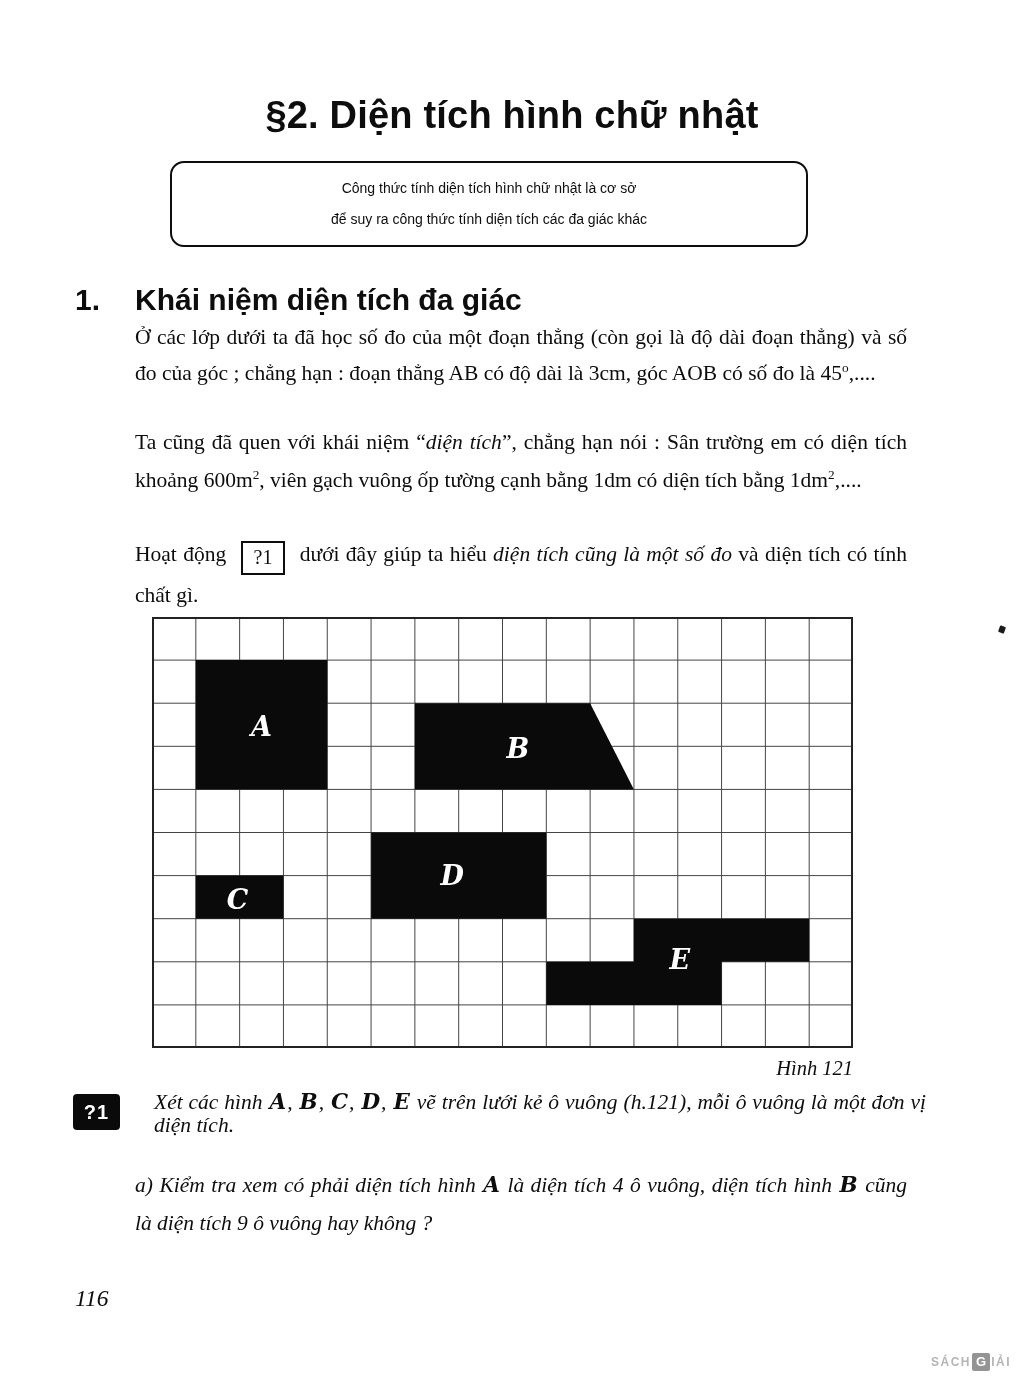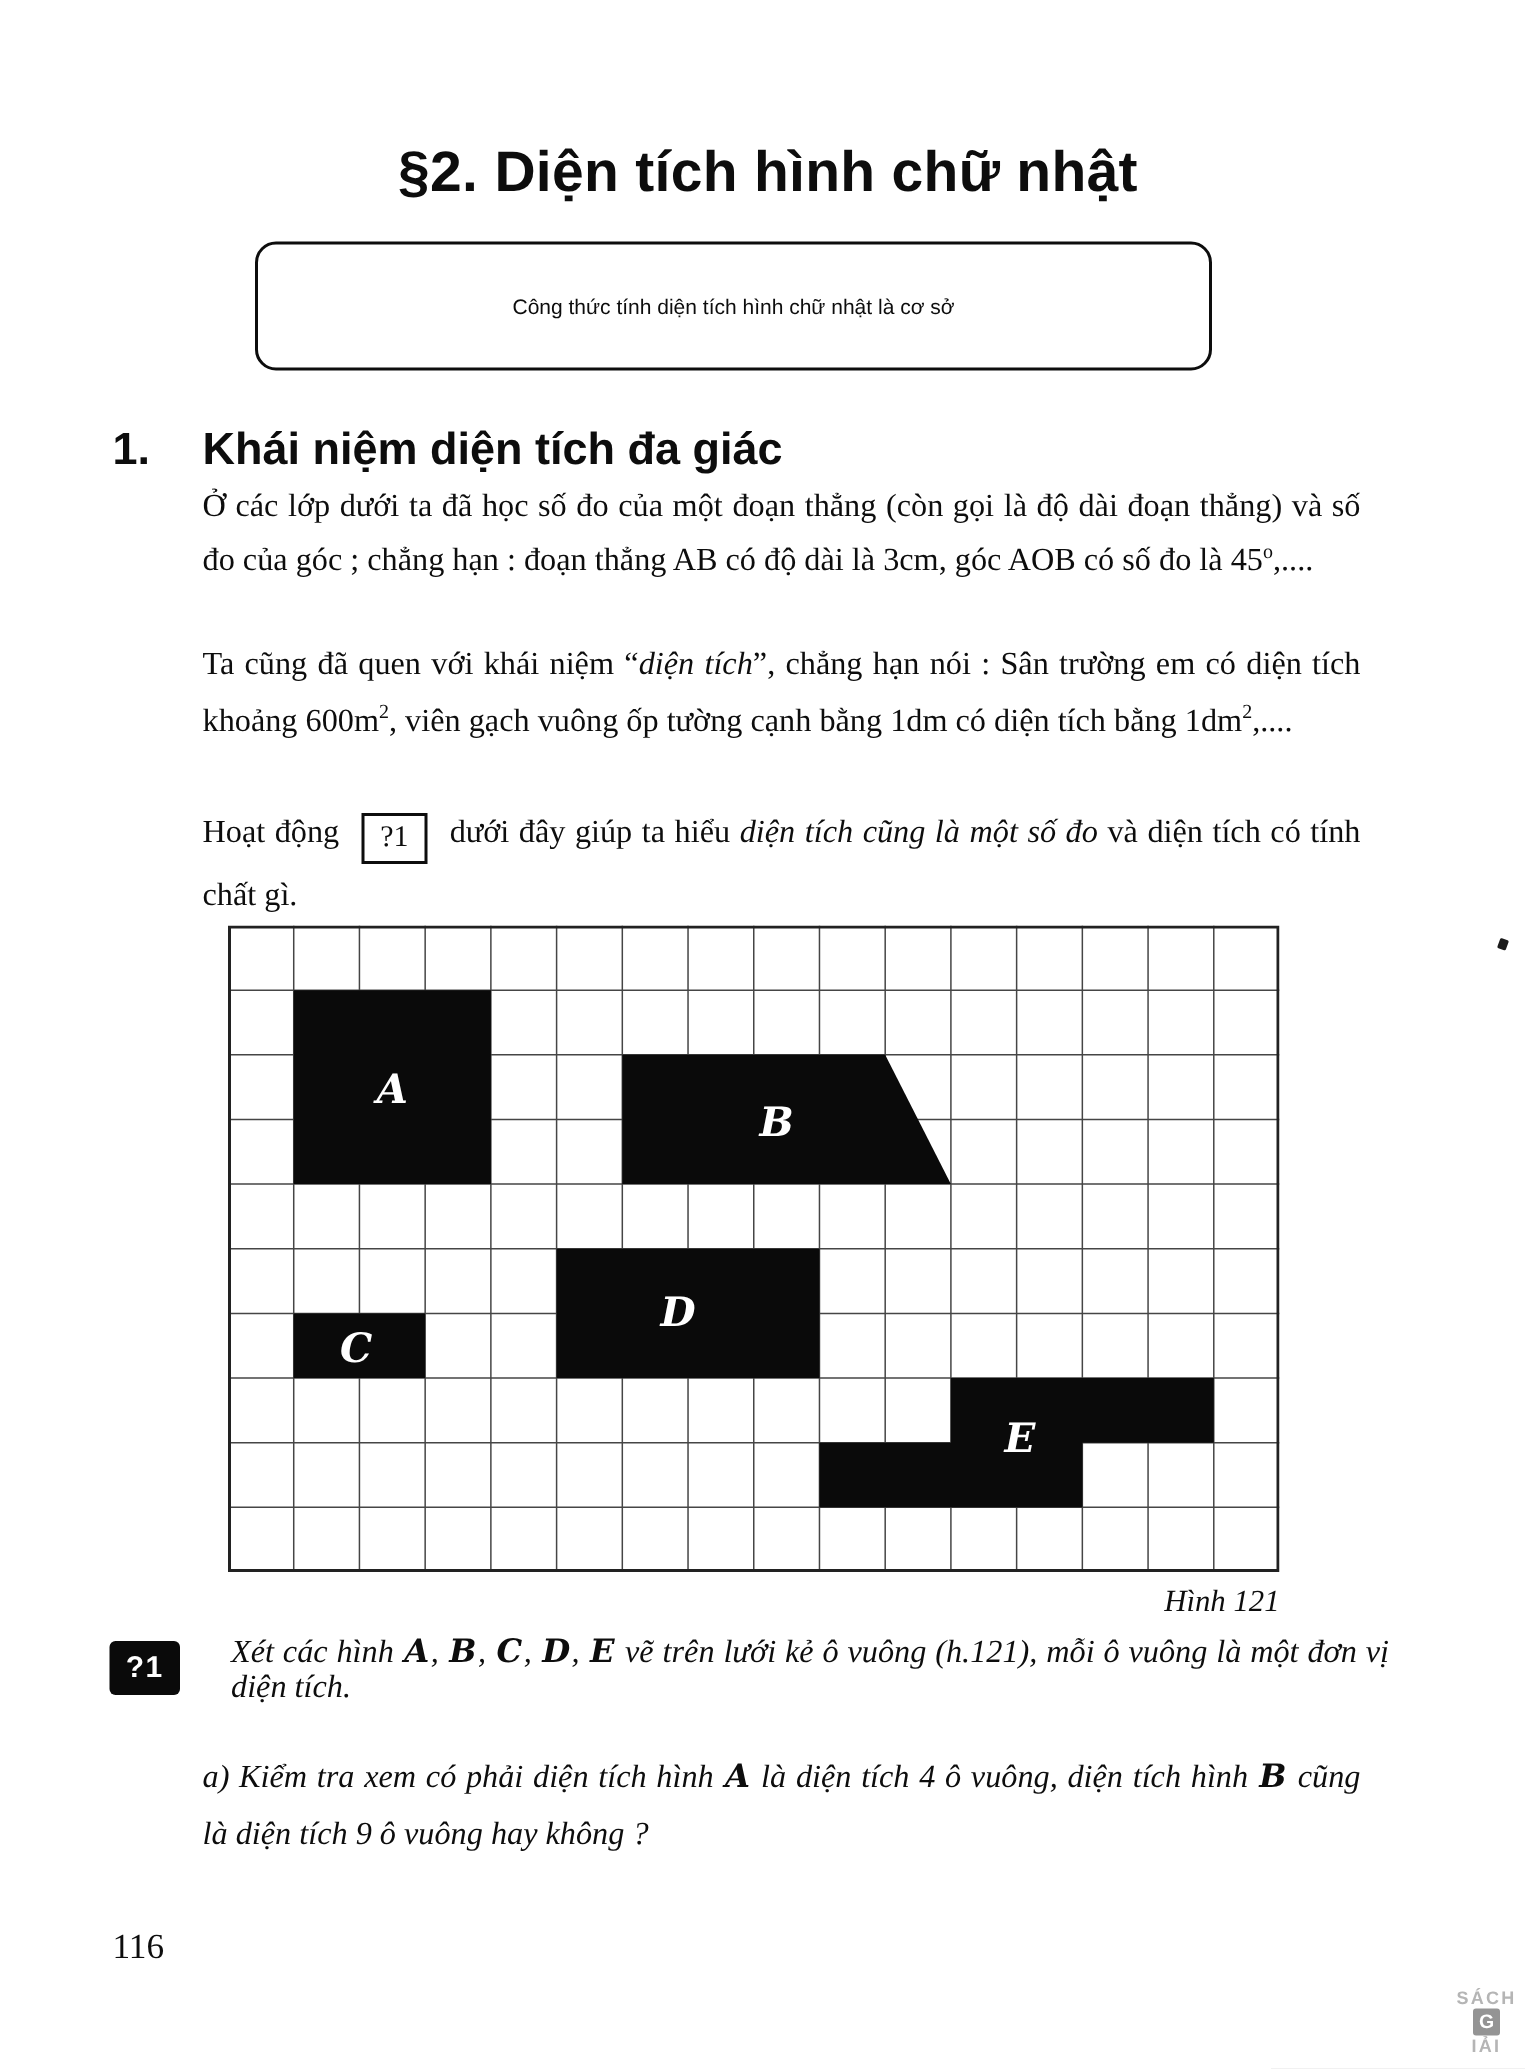--- a/index.html
+++ b/index.html
@@ -58,44 +58,45 @@
   #q1-badge{
     position:absolute; left:73px; top:1094px; width:47px; height:36px;
     background:#0a0a0a; color:#ffffff; border-radius:4px;
     font-family:"Liberation Sans","DejaVu Sans",sans-serif; font-weight:bold; font-size:20px;
     display:flex; align-items:center; justify-content:center; letter-spacing:1px;
   }
   #q1-intro{top:1090px; line-height:23px; font-style:italic;margin-left:19px;}
   #q1-parta{top:1166px; line-height:37.5px; font-style:italic;}
   #q1-conclusion{top:1237px; line-height:37px;}
   
-  #page-number{position:absolute; left:75px; top:1285px; font-size:23.5px;}
+  #page-number{position:absolute; left:75px; top:1285px; font-size:23.5px;font-style:italic;}
   #watermark{
     position:absolute; right:13px; bottom:8px; display:flex; align-items:center;
     font-family:"Liberation Sans","DejaVu Sans",sans-serif; font-size:12px;
-    font-weight:bold; color:#b5b5b5; letter-spacing:1.5px;flex-direction:column;
+    font-weight:bold; color:#b5b5b5; letter-spacing:1.5px;
   }
   .wm-box{
     background:#949494; color:#ffffff; padding:1px 4px 2px 4px; margin:0 1px;
     border-radius:2px; font-size:13px; letter-spacing:0;
   }
   .artifact{
     position:absolute; left:999px; top:626px; width:6px; height:7px;
     background:#1a1a1a; border-radius:1px; transform:rotate(20deg);
   }
 </style>
 </head>
 <body>
 
 <div class="page">
 
   <h1 class="page-title">§2. Diện tích hình chữ nhật</h1>
 
   <div class="note-box">
     <div>Công thức tính diện tích hình chữ nhật là cơ sở</div>
+    <div>để suy ra công thức tính diện tích các đa giác khác</div>
   </div>
 
   <div class="section-heading">
     <span class="sec-num">1.</span><span>Khái niệm diện tích đa giác</span>
   </div>
 
   <p class="body-text" id="p1"><span>Ở các lớp dưới ta đã học số đo của một đoạn thẳng (còn gọi là độ dài đoạn thẳng) và số đo của góc ; chẳng hạn : đoạn thẳng AB có độ dài là 3cm, góc AOB có số đo là 45</span><sup>o</sup><span>,....</span></p>
   <p class="body-text" id="p2"><span>Ta cũng đã quen với khái niệm “</span><span class="it">diện tích</span><span>”, chẳng hạn nói : Sân trường em có diện tích khoảng 600m</span><sup>2</sup><span>, viên gạch vuông ốp tường cạnh bằng 1dm có diện tích bằng 1dm</span><sup>2</sup><span>,....</span></p>
   <p class="body-text" id="p3"><span>Hoạt động </span><span class="inline-box">?1</span><span> dưới đây giúp ta hiểu </span><span class="it">diện tích cũng là một số đo</span><span> và diện tích có tính chất gì.</span></p>
 

